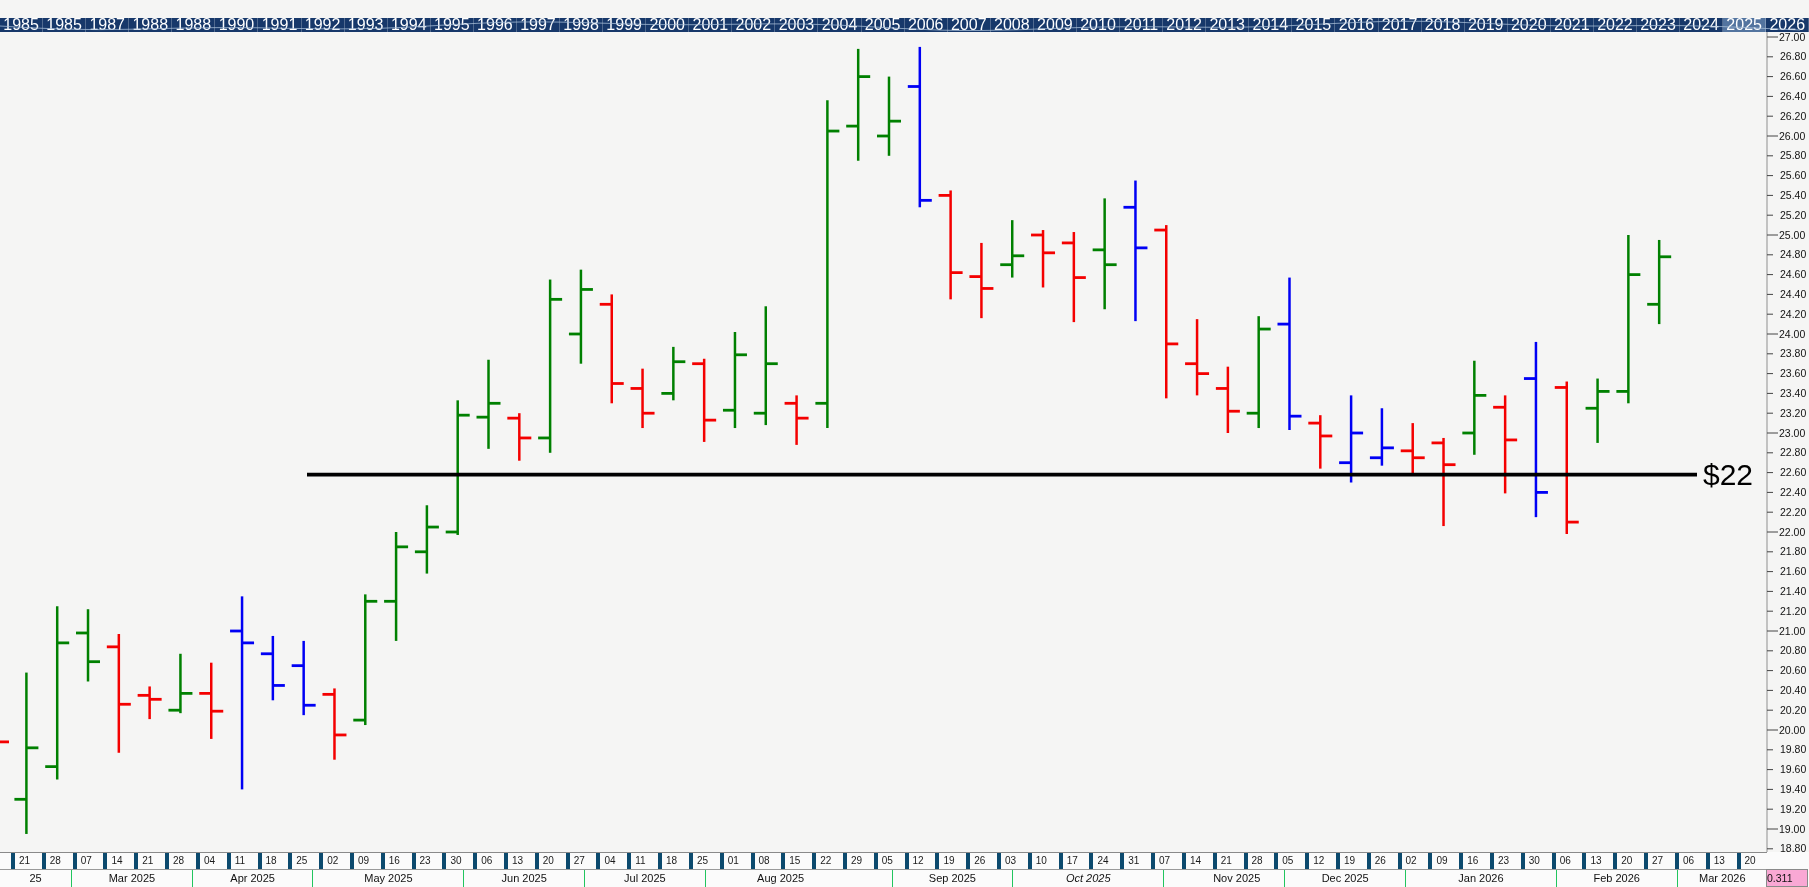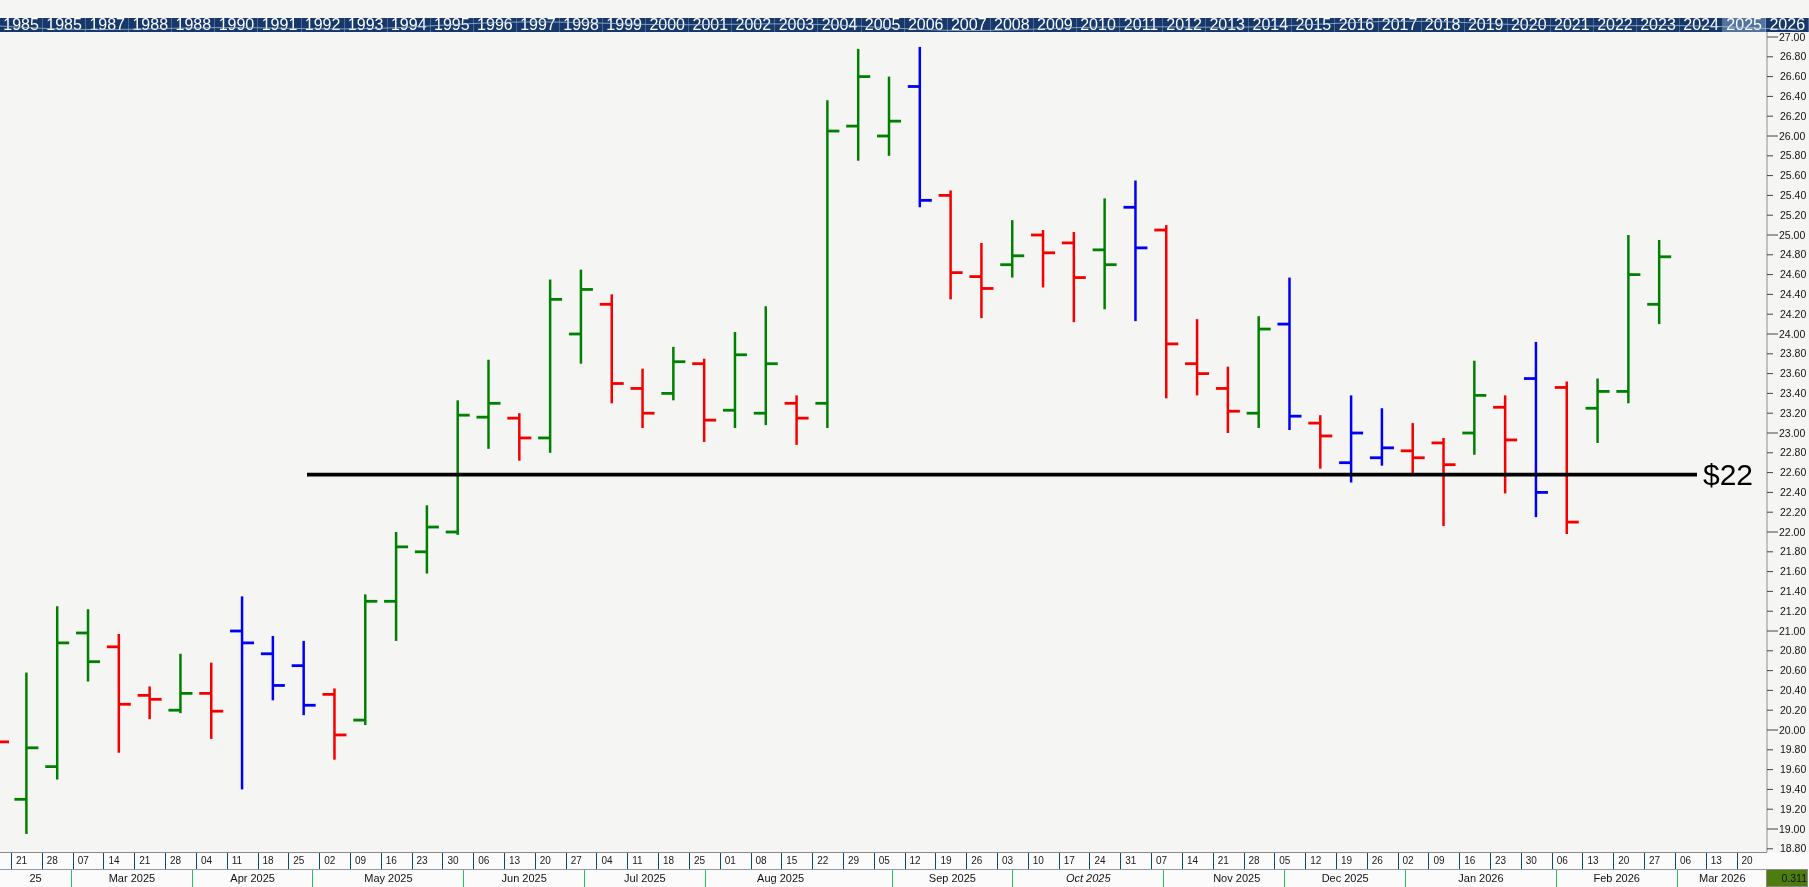--- a/index.html
+++ b/index.html
@@ -13,25 +13,25 @@
   #yearstrip{position:absolute;left:0;top:18px;width:1809px;height:14px;background:#17386a;display:flex;}
   .year-cell{flex:1 1 0;font-size:16px;color:#fff;text-align:center;line-height:14px;border-right:1px solid rgba(255,255,255,.25);cursor:pointer;position:relative;}
   .year-cell.selected{background:#53749f;}
   #spark{position:absolute;left:0;top:18px;width:1809px;height:14px;pointer-events:none;}
   
   #plot{position:absolute;left:0;top:32px;}
   
   #dateaxis{position:absolute;left:0;top:852px;width:1809px;height:35px;background:#fbfbfb;}
   #weekrow{position:absolute;left:0;top:0;width:1767px;height:17px;border-top:1px solid #8a8a8a;display:flex;box-sizing:border-box;}
   .week-partial{width:11px;flex:none;}
-  .week-cell{flex:1 1 0;font-size:10px;color:#1a1a1a;padding-left:4px;line-height:16px;border-left:1px solid #0c4a6e;overflow:hidden;}
+  .week-cell{flex:1 1 0;font-size:10px;color:#1a1a1a;padding-left:4px;line-height:16px;border-left:4px solid #0c4a6e;overflow:hidden;}
   #monthrow{position:absolute;left:0;top:17px;width:1767px;height:18px;border-top:1px solid #9a9a9a;display:flex;box-sizing:border-box;}
   .month-cell{font-size:11px;color:#111;text-align:center;line-height:17px;border-left:1px solid #22c55e;box-sizing:border-box;overflow:hidden;white-space:nowrap;}
   .month-cell:first-child{border-left:none;}
-  #corner{position:absolute;right:1px;top:17px;width:40px;height:16px;border:1px solid #8a8a8a;background:#4d7c0f;font-size:10.5px;line-height:16px;text-align:right;color:#111;}
+  #corner{position:absolute;right:1px;top:17px;width:40px;height:16px;border:1px solid #8a8a8a;background:#f9a8d4;font-size:10.5px;line-height:16px;text-align:left;color:#111;}
 </style>
 </head>
 <body>
 
 <div id="app">
 
 
   <div id="yearstrip">
       <div class="year-cell">1985</div>
       <div class="year-cell">1985</div>

